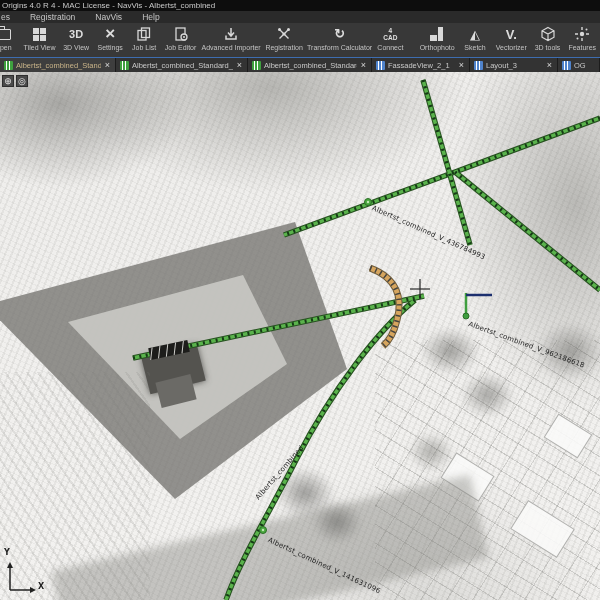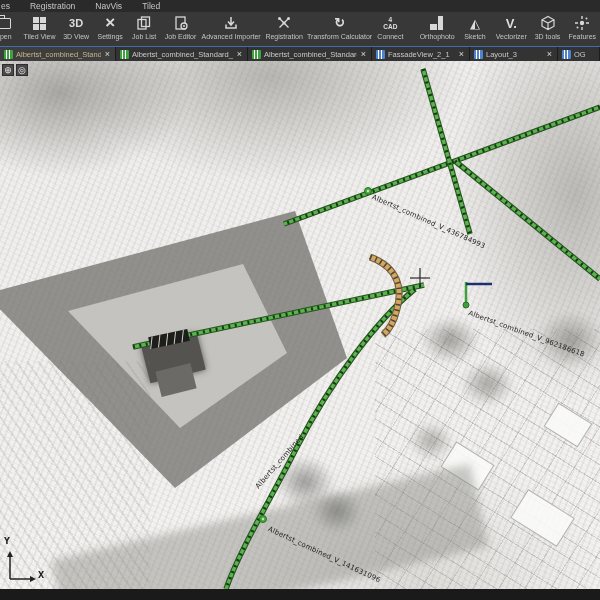--- a/index.html
+++ b/index.html
@@ -97,26 +97,29 @@
   .tk3{fill:none;stroke:#173a17;stroke-width:3.4;stroke-dasharray:2 4.5;}
   .ok1{fill:none;stroke:#6e5c3c;stroke-width:7;}
   .ok2{fill:none;stroke:#d6a55e;stroke-width:5;}
   .ok3{fill:none;stroke:#45443f;stroke-width:5;stroke-dasharray:1.5 4;}
 </style>
 </head>
 <body>
 
 <div id="app">
 
+  <div class="titlebar">
+    <span>Origins 4.0 R 4 - MAC License - NavVis - Albertst_combined</span>
+  </div>
 
   <div class="menubar">
     <span class="mi">es</span>
     <span class="mi">Registration</span>
     <span class="mi">NavVis</span>
-    <span class="mi">Tiled</span>
+    <span class="mi">Help</span>
   </div>
 
   <div class="toolbar">
     <div class="tbtn" style="margin-left:-14px">
       <span class="ticon">
           <span class="csfolder"></span>
         </span>
       <span class="tlabel">Open</span>
     </div>
     <div class="tbtn">

